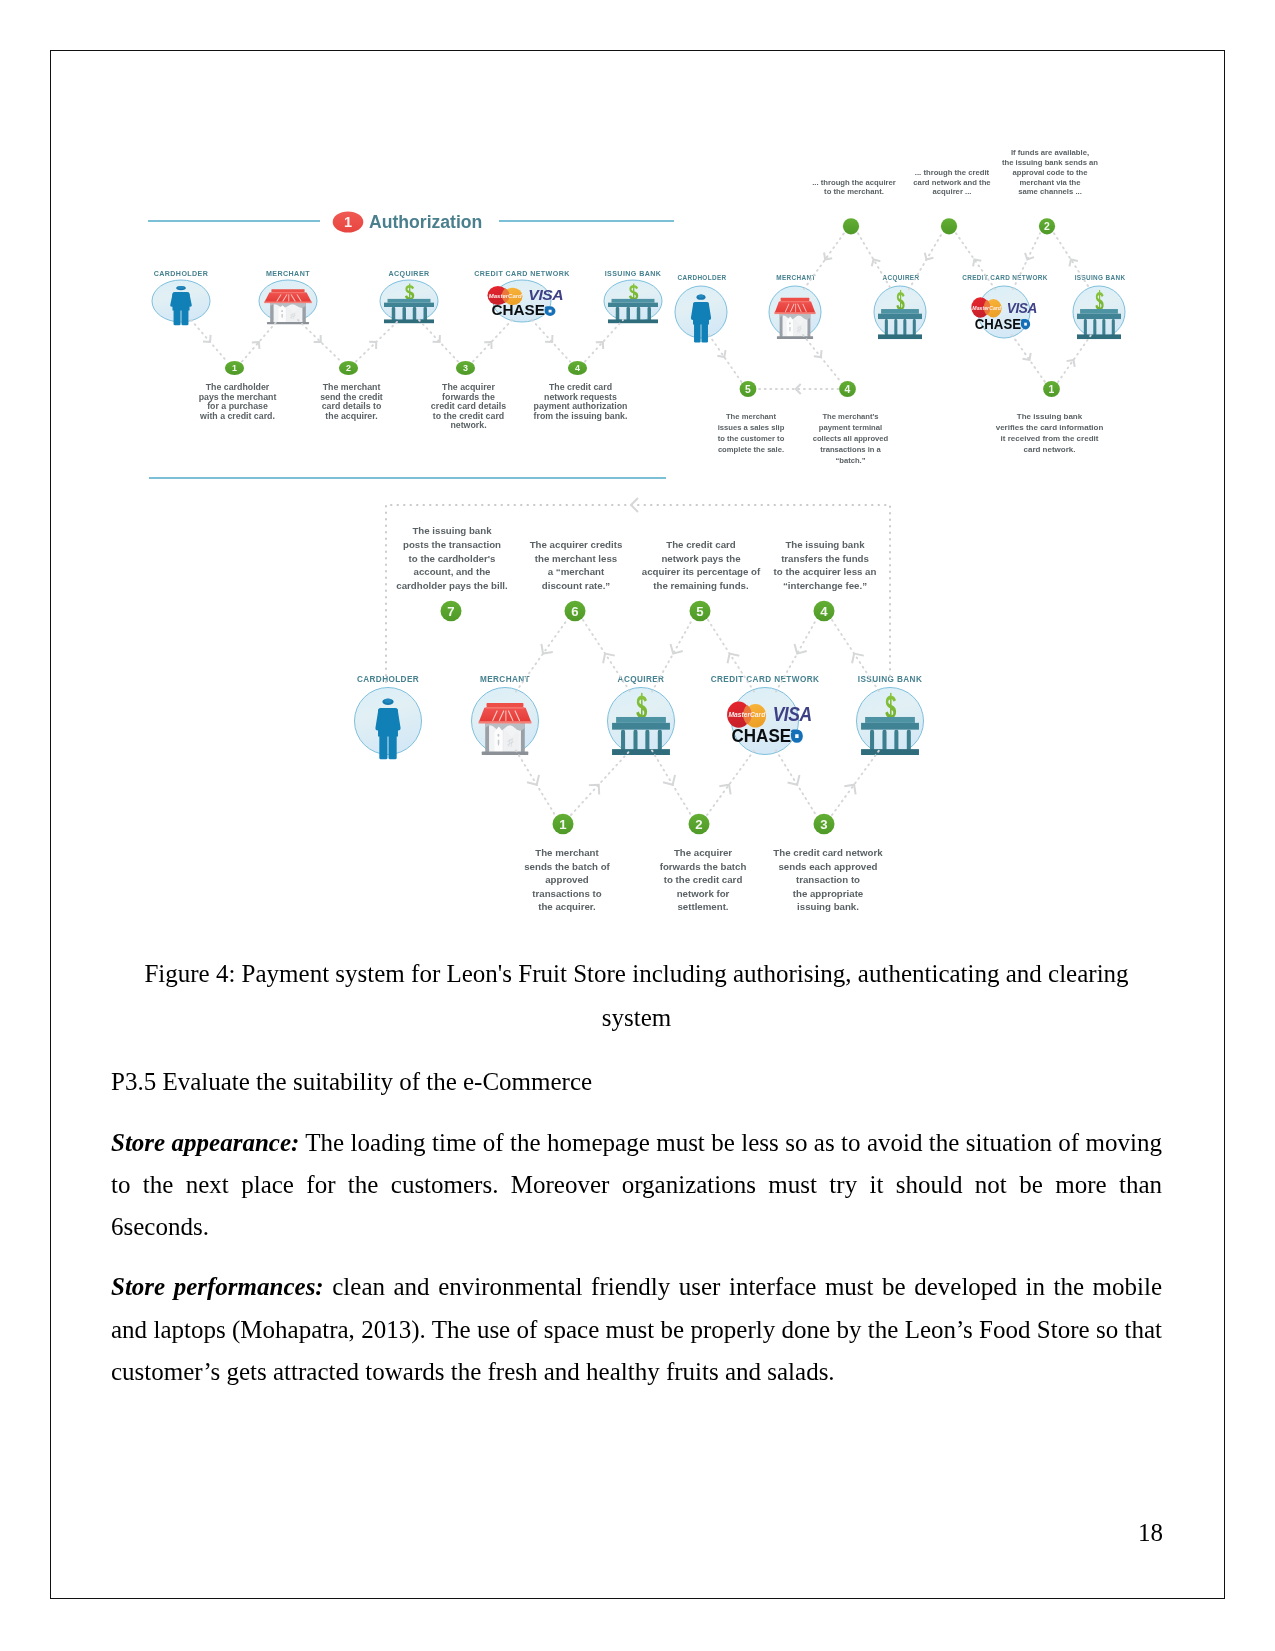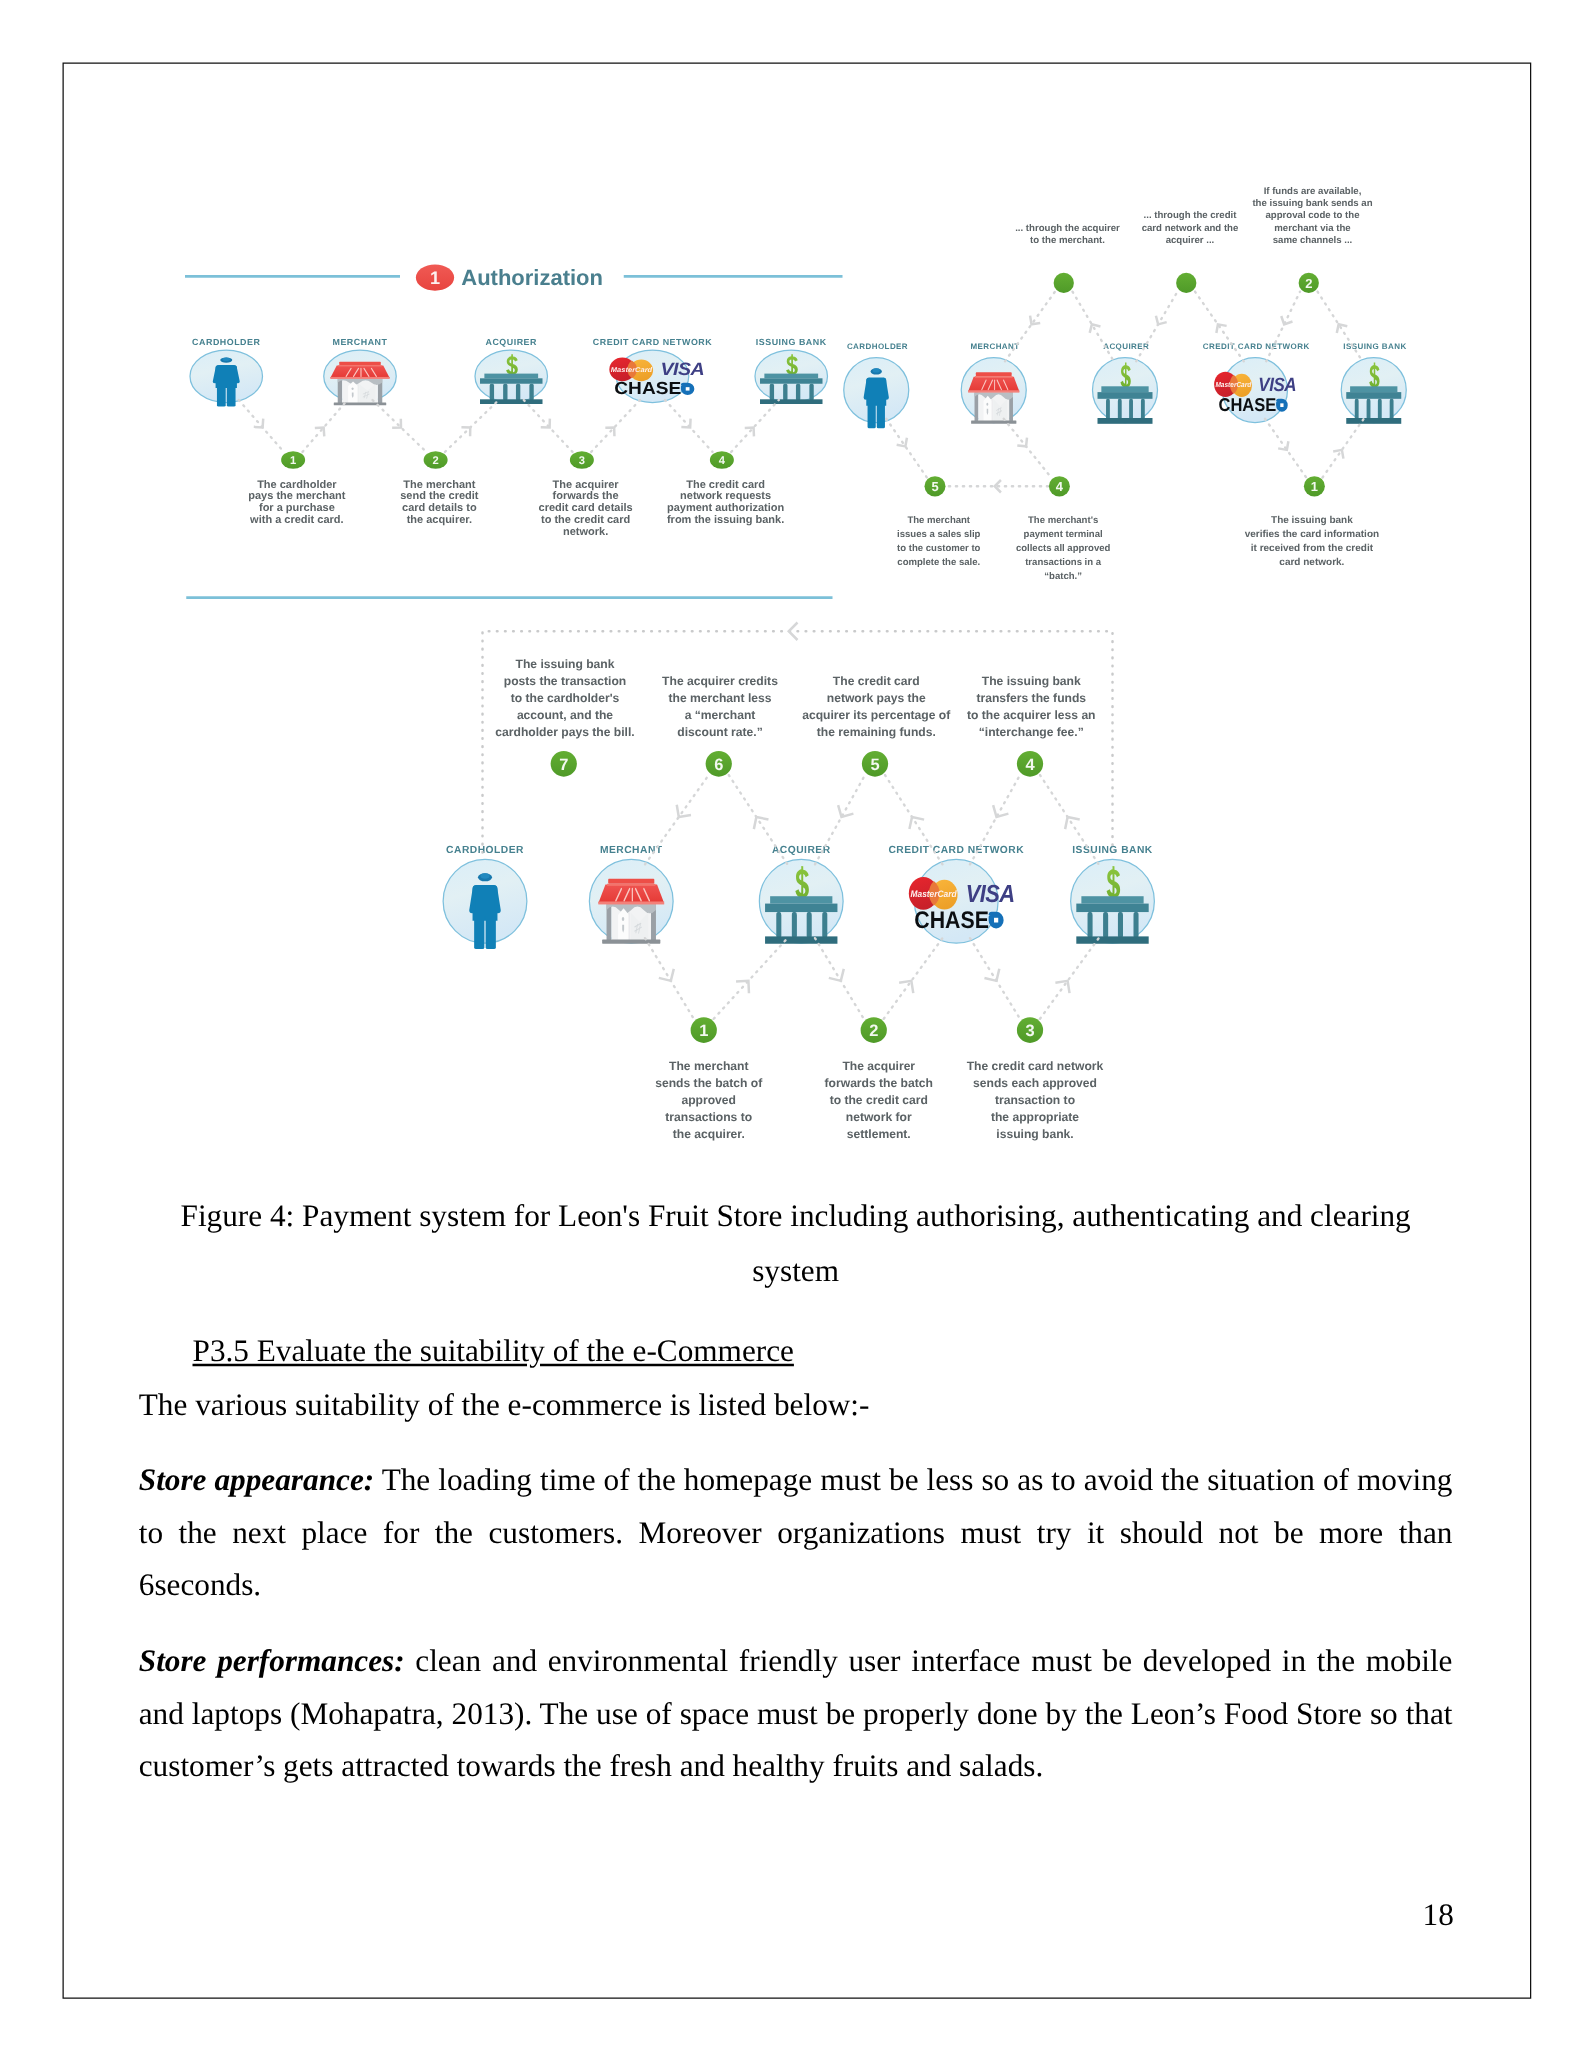--- a/index.html
+++ b/index.html
@@ -5,21 +5,21 @@
   html,body{margin:0;padding:0;background:#ffffff;}
   body{width:1275px;height:1651px;overflow:hidden;
        font-family:"Liberation Serif",serif;}
   .page{position:absolute;left:50px;top:50px;width:1175px;height:1549px;
         border:1.2px solid #111111;box-sizing:border-box;}
   #figure{position:absolute;left:0;top:0;}
   svg{display:block;overflow:visible;}
   .doc{position:absolute;left:111px;top:952px;width:1051px;}
   .caption{font-size:25px;line-height:43.5px;text-align:center;color:#000;margin:0 18px;}
   .heading{font-size:25px;margin:21px 0 0 0;color:#000;line-height:43.5px;}
-  .heading span{text-decoration:underline;margin-left:43px;}
+  .heading span{}
   .para{font-size:25px;line-height:42.3px;text-align:justify;color:#000;margin:18px 0 0 0;}
   .para.first{margin-top:0;text-align:left;}
   .lead{font-weight:bold;font-style:italic;}
   .pagenum{position:absolute;left:1138px;top:1519px;font-size:25px;color:#000;}
 </style>
 </head>
 <body>
 
 <div class="page"></div>
 
@@ -475,17 +475,16 @@
       </g>
       <g>
         <text x="828" y="856" text-anchor="middle" font-family="'Liberation Sans',sans-serif" font-size="9.7" font-weight="bold" fill="#5b6265"><tspan x="828" dy="0">The credit card network</tspan><tspan x="828" dy="13.5">sends each approved</tspan><tspan x="828" dy="13.5">transaction to</tspan><tspan x="828" dy="13.5">the appropriate</tspan><tspan x="828" dy="13.5">issuing bank.</tspan></text>
       </g>
     </g>
 </svg>
 
 <div class="doc">
   <p class="caption">Figure 4: Payment system for Leon's Fruit Store including authorising, authenticating and clearing system</p>
   <p class="heading"><span>P3.5 Evaluate the suitability of the e-Commerce </span></p>
-  <p class="para first"><span>The various suitability of the e-commerce is listed below:-</span></p>
   <p class="para"><span class="lead">Store appearance:</span><span> The loading time of the homepage must be less so as to avoid the situation of moving to the next place for the customers. Moreover organizations must try it should not be more than 6seconds.</span></p>
   <p class="para"><span class="lead">Store performances:</span><span> clean and environmental friendly user interface must be developed in the mobile and laptops (Mohapatra, 2013). The use of space must be properly done by the Leon’s Food Store so that customer’s gets attracted towards the fresh and healthy fruits and salads.</span></p>
 </div>
 <div class="pagenum">18</div>
 
 </body></html>

